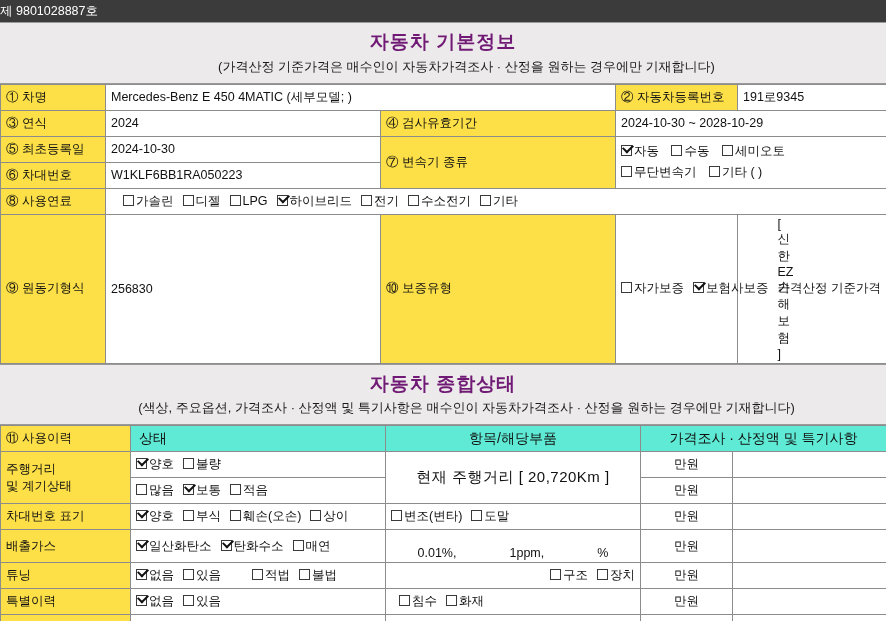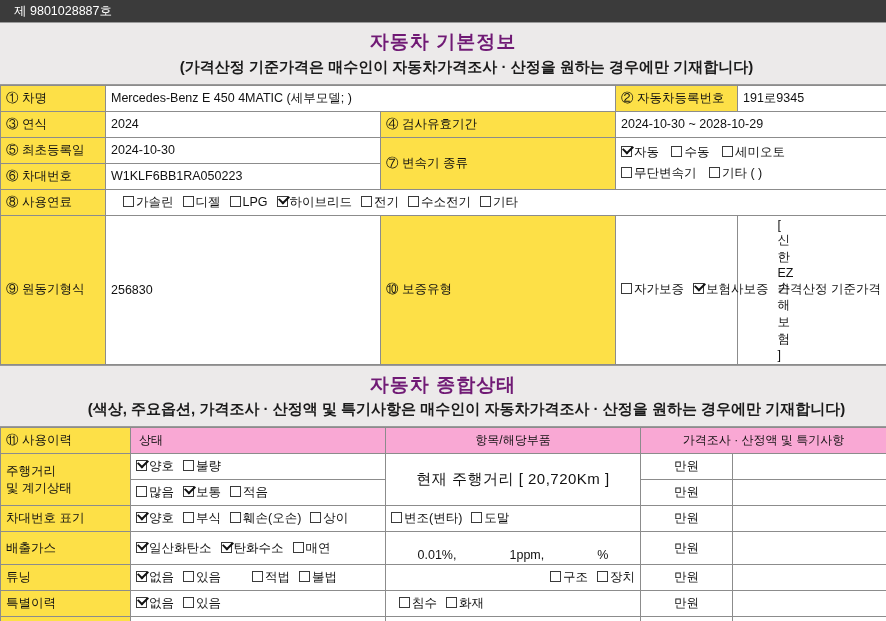--- a/index.html
+++ b/index.html
@@ -13,42 +13,42 @@
   .doc { width: 886px; position: relative; }
 
   
   .topbar {
     height: 22px;
     background: #3b3b3b;
     color: #ffffff;
     font-size: 12.5px;
     display: flex;
     align-items: center;
-    padding-left: 14px;
+    padding-left: 0;
     letter-spacing: 0;
   }
 
   
   .sec-head {
     background: #eceaea;
     border-top: 1px solid #9a9a9a;
     border-bottom: 1px solid #9a9a9a;
     text-align: center;
     padding: 6px 0 7px 0;
   }
   .sec-title {
     font-size: 19px;
     font-weight: bold;
     color: #701a75;
     letter-spacing: 1px;
     line-height: 1.35;
   }
   .sec-sub {
-    font-size: 15px;
-    font-weight: bold;
+    font-size: 13px;
+    font-weight: normal;
     color: #1a1a1a;
     margin-top: 3px;
     margin-left: 47px;
   }
 
   table {
     border-collapse: collapse;
     width: 886px;
     table-layout: fixed;
   }
@@ -104,21 +104,21 @@
   .big-km { font-size: 15px; letter-spacing: .5px; }
 
   .num-box {
     letter-spacing: 4px;
     font-size: 13px;
   }
 
   .two-line-cell { padding: 3px 5px; }
   .two-line-cell .row1 { margin-bottom: 4px; }
 
-  .hdr-ctr { text-align: center; background: #f9a8d4; font-size: 12px; }
+  .hdr-ctr { text-align: center; background: #5eead4; font-size: 14px; }
 
   .gas-nums { font-size: 12.5px; }
   .gas-nums span { display: inline-block; margin-top: 14px; }
 </style>
 </head>
 <body>
 
 <div class="doc">
 
   <div class="topbar">

